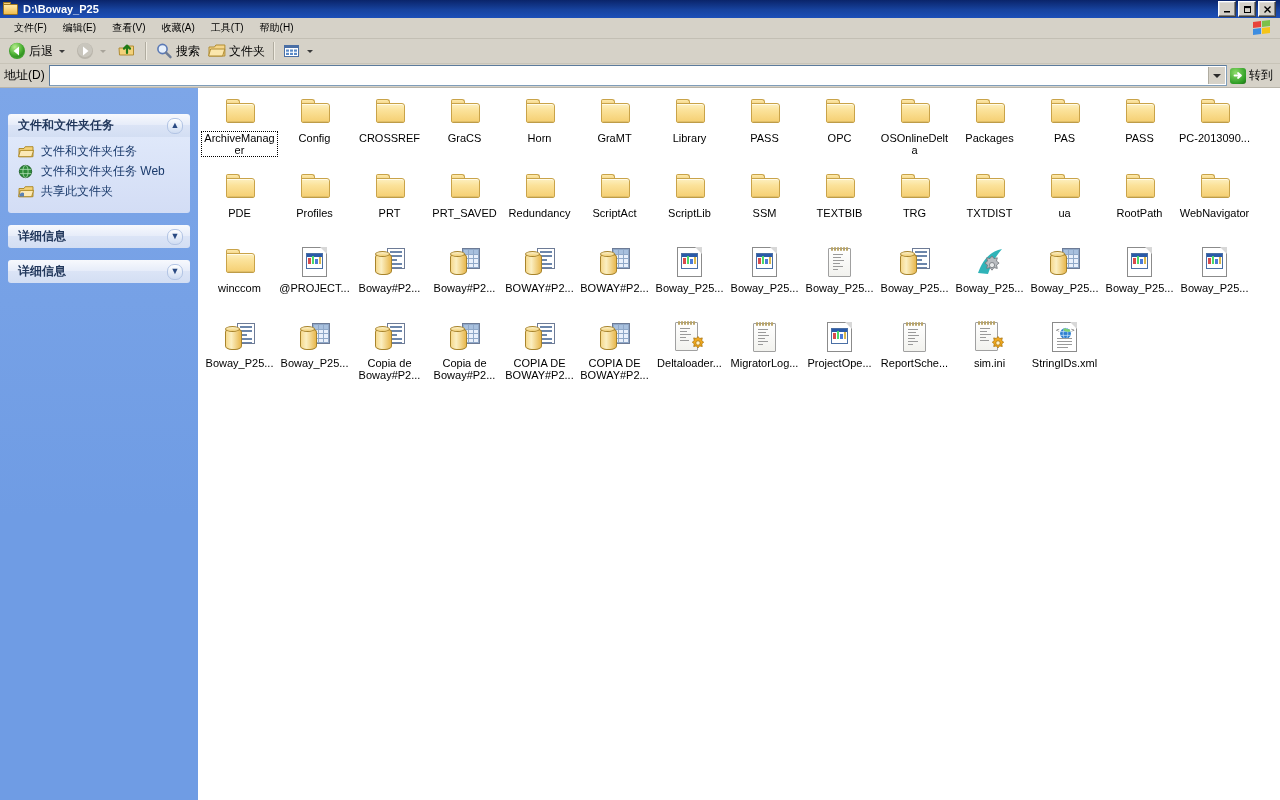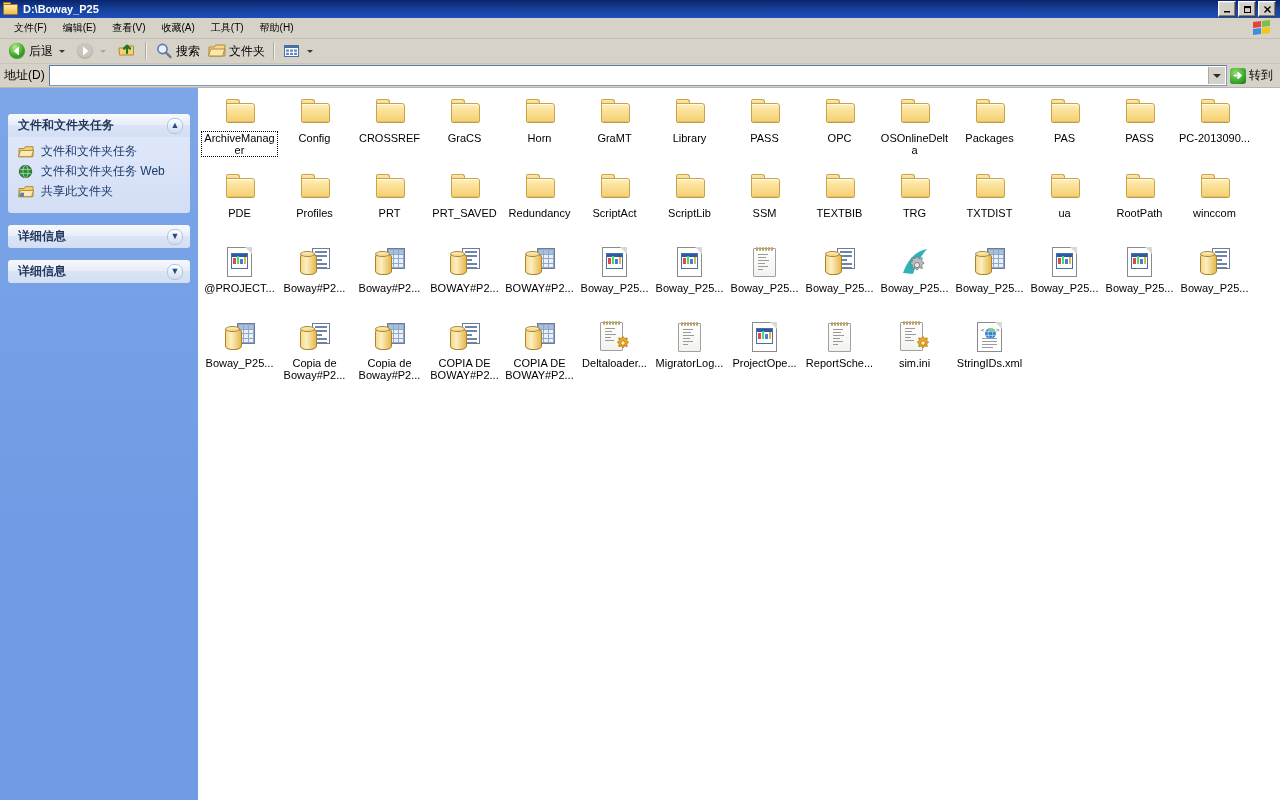--- a/index.html
+++ b/index.html
@@ -895,20 +895,30 @@
             <div class="label">RootPath</div>
           </div>
           <div class="item">
             <div class="iconbox">
               <div class="folder32">
                 <div class="ftab"></div>
                 <div class="fbody"></div>
                 <div class="fshadow"></div>
               </div>
             </div>
+            <div class="label">WebNavigator</div>
+          </div>
+          <div class="item">
+            <div class="iconbox">
+              <div class="folder32">
+                <div class="ftab"></div>
+                <div class="fbody"></div>
+                <div class="fshadow"></div>
+              </div>
+            </div>
             <div class="label">winccom</div>
           </div>
           <div class="item">
             <div class="iconbox">
               <div class="imgdoc32">
                 <div class="win-thumb">
                   <div class="bar"></div>
                   <div class="cnt">
                     <b style="height:6px;background:#d94b4b"></b>
                     <b style="height:8px;background:#4bd96a"></b>

